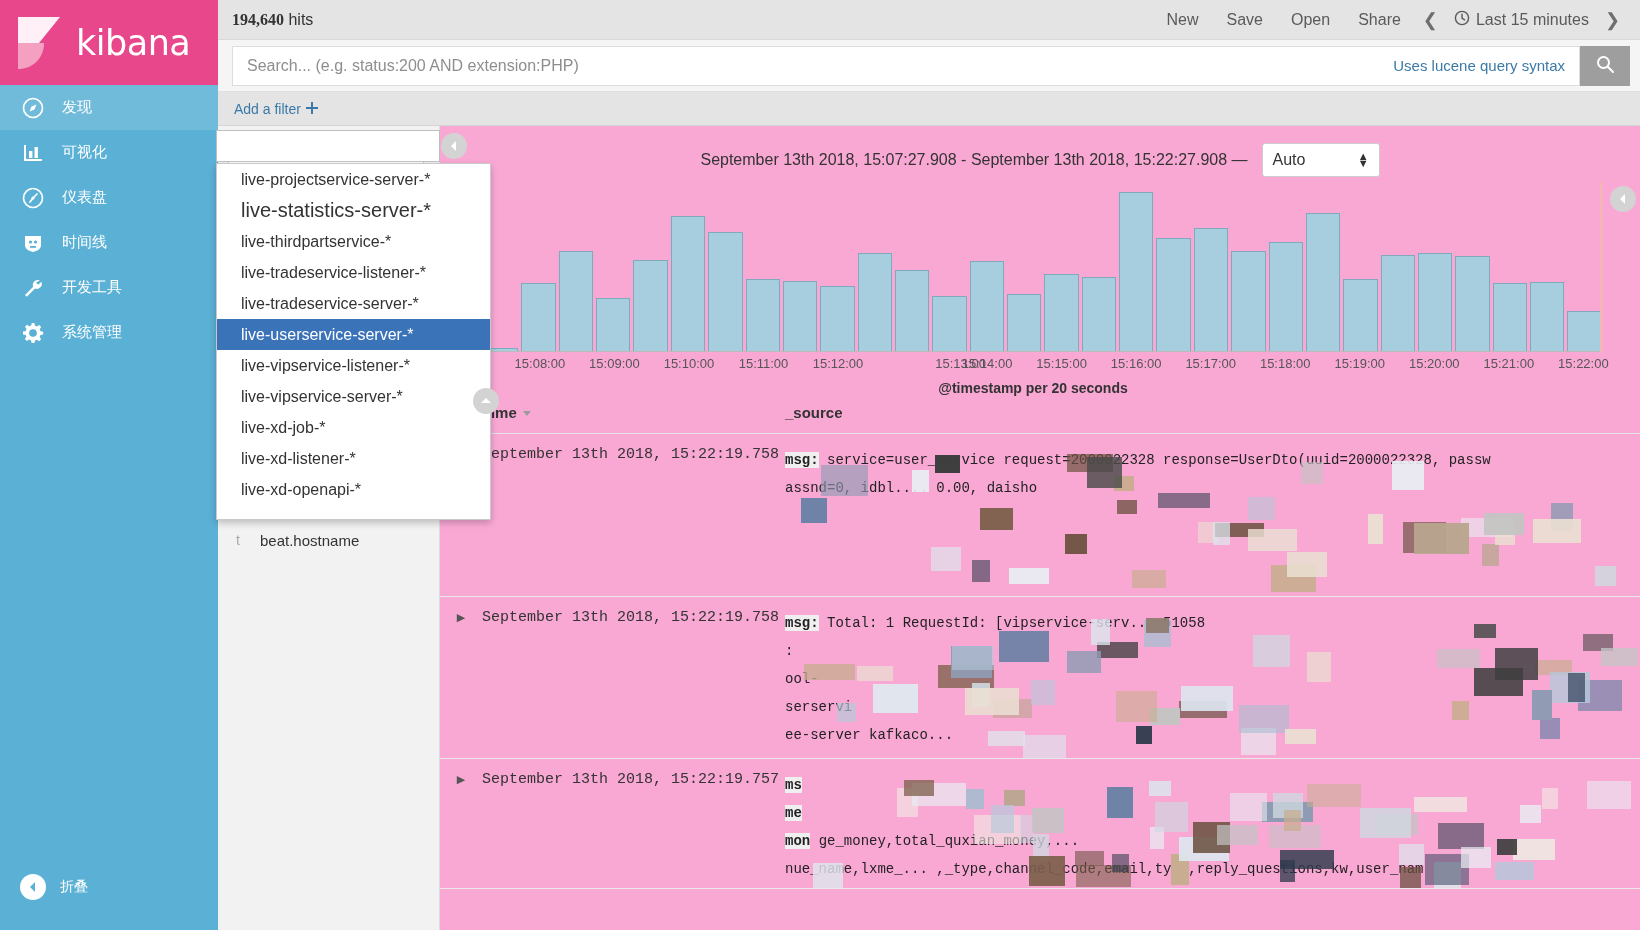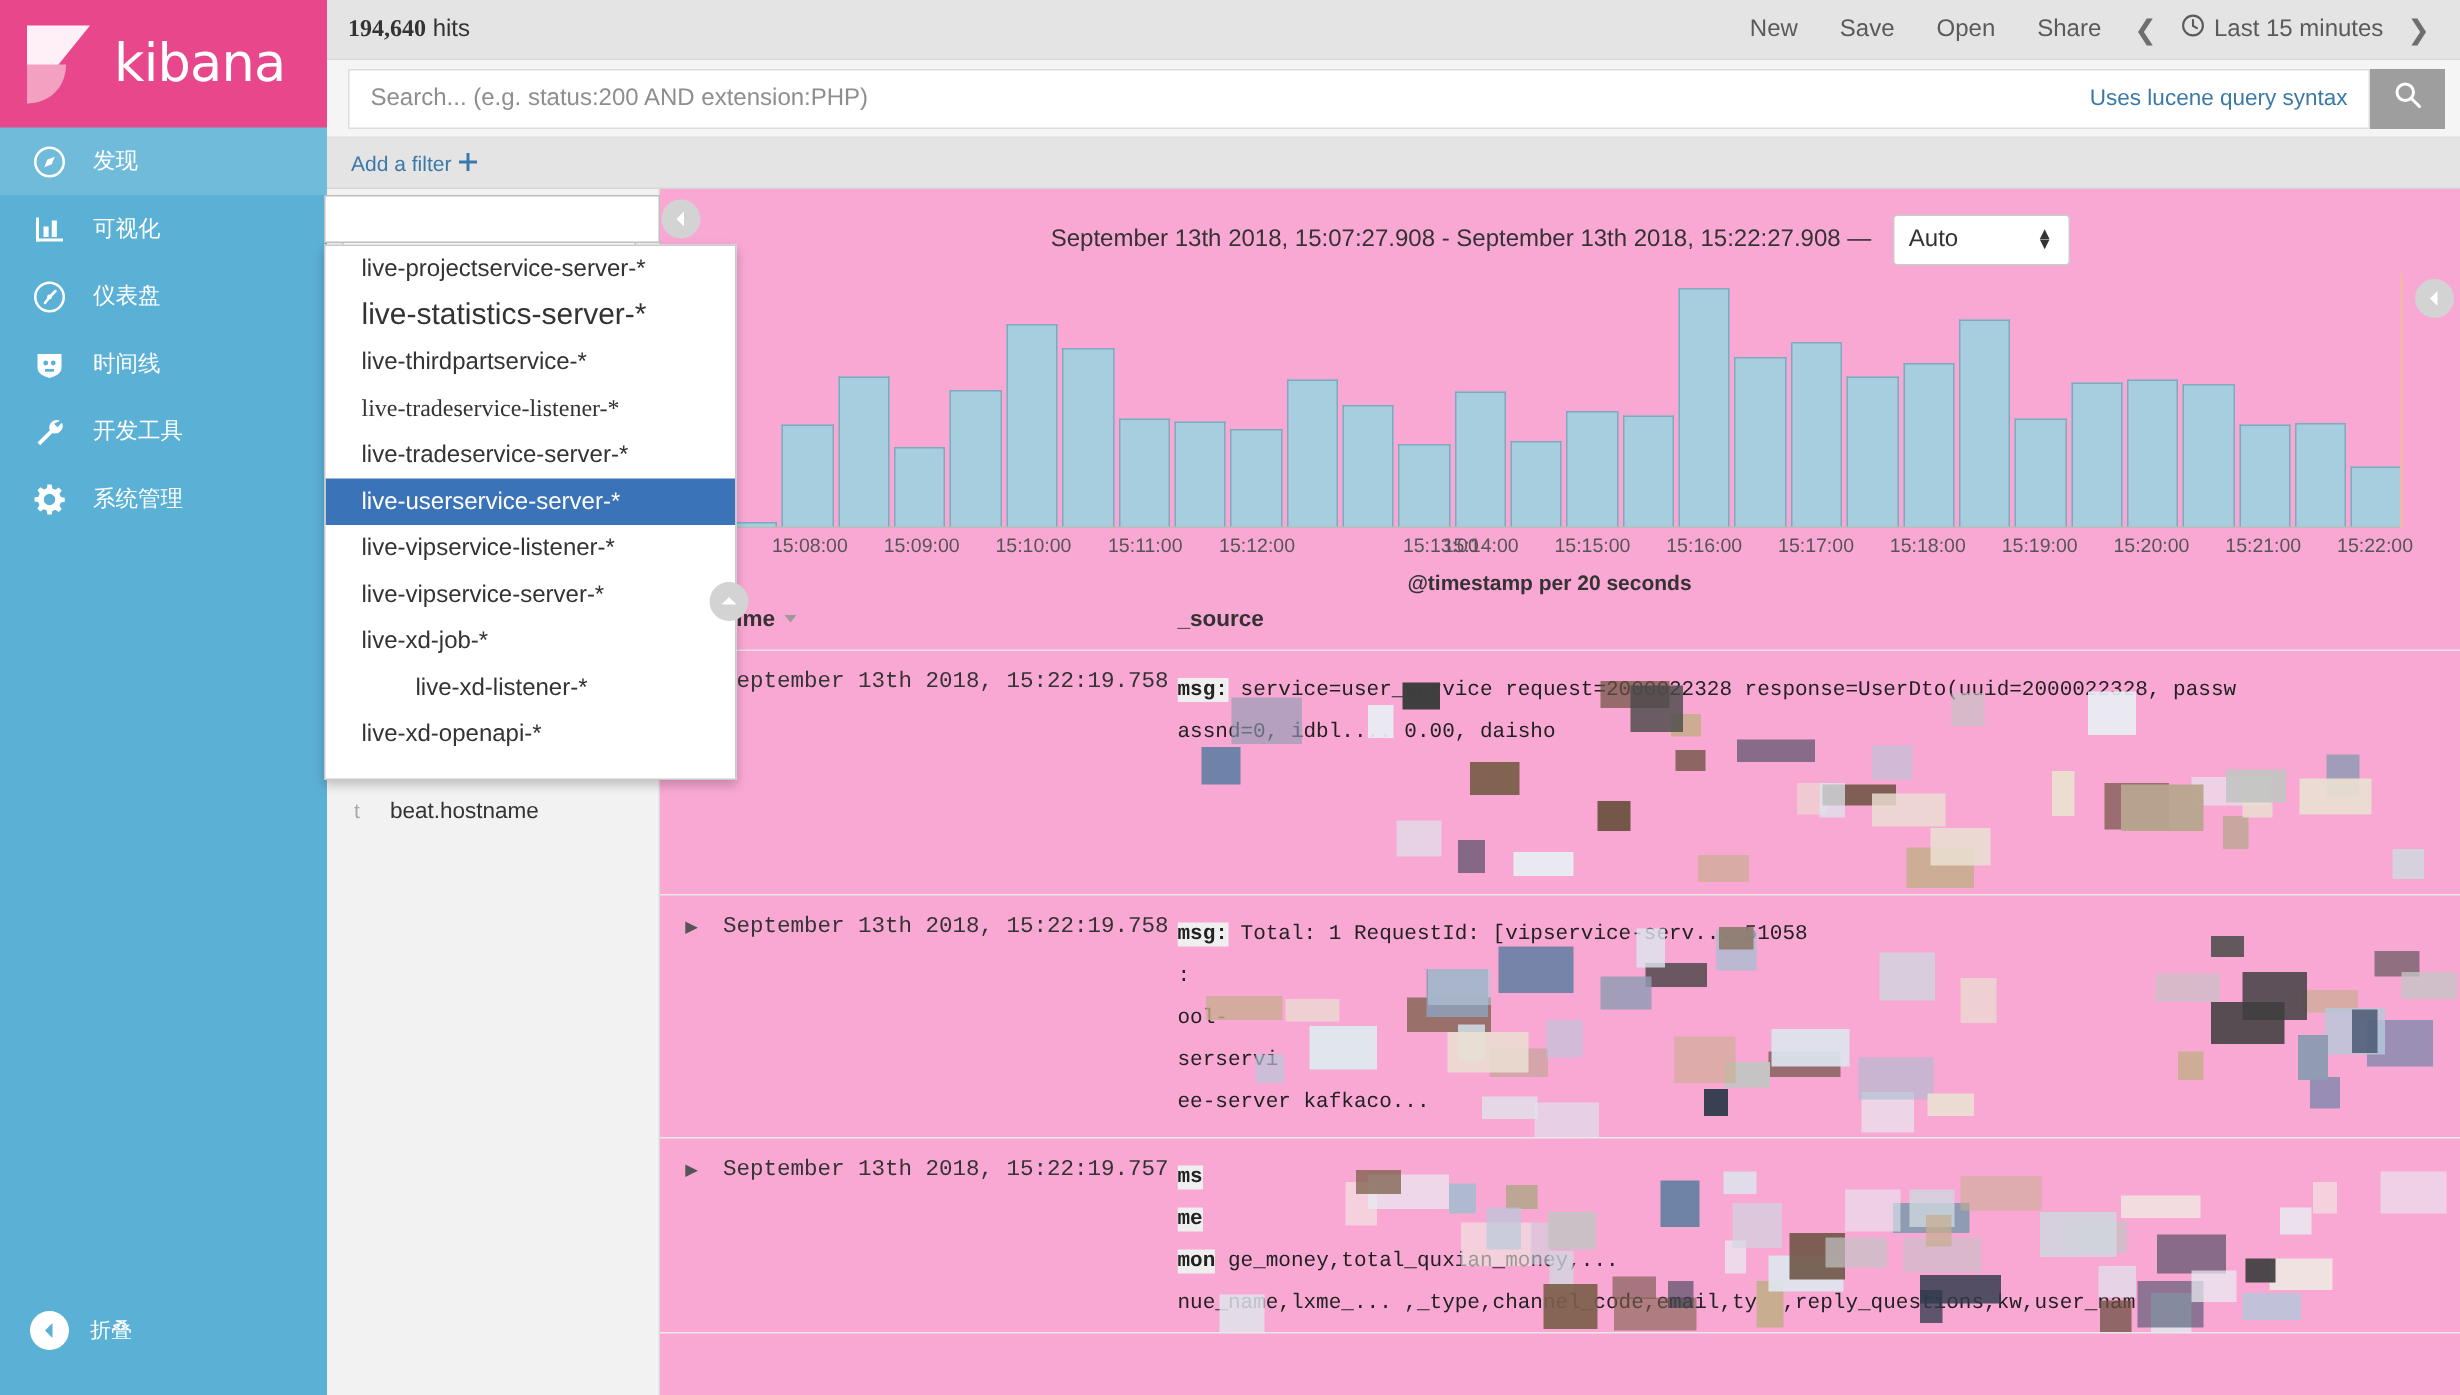--- a/index.html
+++ b/index.html
@@ -643,27 +643,27 @@
 
       </div>
     </div>
   </div>
 
   <div id="idx-dropdown" style="position:absolute; left:216px; top:163px; width:275px; height:357px; background:#fff;
               border:1px solid #c9c9c9; box-shadow:0 3px 7px rgba(0,0,0,.22); z-index:60; overflow:hidden;">
   <div style="height: 31px; line-height: 31px; padding-left: 24px; font-size: 16px; cursor: pointer; color: rgb(51, 51, 51);">live-projectservice-server-*</div>
       <div style="height: 31px; line-height: 31px; padding-left: 24px; font-size: 20px; cursor: pointer; color: rgb(51, 51, 51);">live-statistics-server-*</div>
       <div style="height: 31px; line-height: 31px; padding-left: 24px; font-size: 16px; cursor: pointer; color: rgb(51, 51, 51);">live-thirdpartservice-*</div>
-      <div style="height: 31px; line-height: 31px; padding-left: 24px; font-size: 16px; cursor: pointer; color: rgb(51, 51, 51); font-family: Liberation Serif, serif;">live-tradeservice-listener-*</div>
+      <div style="height: 31px; line-height: 31px; padding-left: 24px; font-size: 16px; cursor: pointer; color: rgb(51, 51, 51);">live-tradeservice-listener-*</div>
       <div style="height: 31px; line-height: 31px; padding-left: 24px; font-size: 16px; cursor: pointer; color: rgb(51, 51, 51);">live-tradeservice-server-*</div>
       <div style="height: 31px; line-height: 31px; padding-left: 24px; font-size: 16px; cursor: pointer; background: rgb(59, 115, 185); color: rgb(255, 255, 255);">live-userservice-server-*</div>
       <div style="height: 31px; line-height: 31px; padding-left: 24px; font-size: 16px; cursor: pointer; color: rgb(51, 51, 51);">live-vipservice-listener-*</div>
       <div style="height: 31px; line-height: 31px; padding-left: 24px; font-size: 16px; cursor: pointer; color: rgb(51, 51, 51);">live-vipservice-server-*</div>
       <div style="height: 31px; line-height: 31px; padding-left: 24px; font-size: 16px; cursor: pointer; color: rgb(51, 51, 51);">live-xd-job-*</div>
-      <div style="height: 31px; line-height: 31px; padding-left: 24px; font-size: 16px; cursor: pointer; color: rgb(51, 51, 51); margin-left: 36px;">live-xd-listener-*</div>
+      <div style="height: 31px; line-height: 31px; padding-left: 24px; font-size: 16px; cursor: pointer; color: rgb(51, 51, 51);">live-xd-listener-*</div>
       <div style="height: 31px; line-height: 31px; padding-left: 24px; font-size: 16px; cursor: pointer; color: rgb(51, 51, 51);">live-xd-openapi-*</div>
     </div>
   <div style="position:absolute; left:216px; top:130px; width:224px; height:32px; background:#fff;
               border:1px solid #bfbfbf; z-index:62;"></div>
   <div style="position:absolute; left:441px; top:133px; width:26px; height:26px; border-radius:50%;
               background:#d3d3d3; display:flex; align-items:center; justify-content:center; z-index:63;">
     <svg width="12" height="12" viewBox="0 0 12 12">
         <path d="M8 1 L3 6 L8 11 Z" fill="#fff"></path>
       </svg>
   </div>

